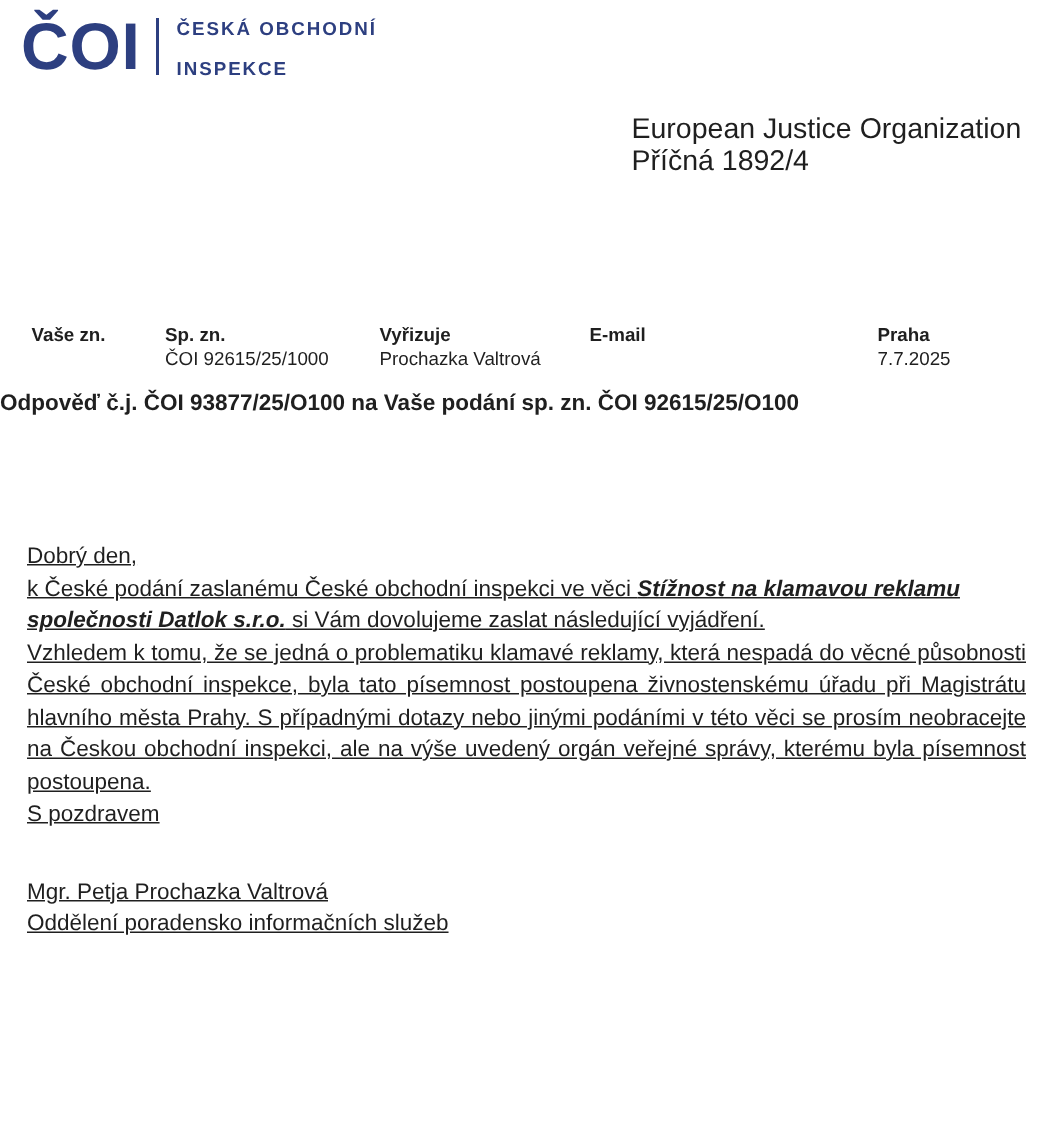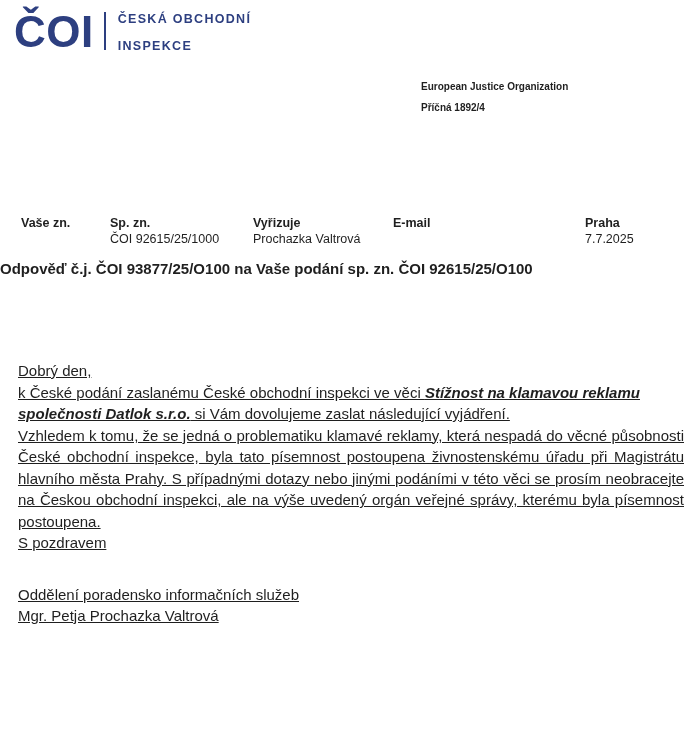--- a/index.html
+++ b/index.html
@@ -49,23 +49,22 @@
     letter-spacing: 1.3px;
     line-height: 14px;
     padding-top: 3px;
   }
 
   
   .recipient {
     position: absolute;
     left: 421px;
     top: 76px;
-    font-size: 10px;
+    font-size: 19px;
     line-height: 21px;
-    font-weight: bold;
   }
 
   
   .ref-row { position: absolute; top: 216px; left: 0; width: 696px; height: 34px; }
   .ref-col { position: absolute; top: 0; font-size: 12.5px; line-height: 15px; }
   .ref-col .ref-label { font-weight: bold; display: block; }
   .ref-col .ref-value { display: block; margin-top: 1px; }
   .ref-col-1 { left: 21px; }
   .ref-col-2 { left: 110px; }
   .ref-col-3 { left: 253px; }
@@ -156,18 +155,18 @@
     <p class="p-greeting">Dobrý den,</p>
 
     <p class="p1"><span>k České podání zaslanému České obchodní inspekci ve věci </span><span class="emphasis">Stížnost na klamavou reklamu společnosti Datlok s.r.o.</span><span> si Vám dovolujeme zaslat následující vyjádření.</span></p>
 
     <p class="p2">Vzhledem k tomu, že se jedná o problematiku klamavé reklamy, která nespadá do věcné působnosti České obchodní inspekce, byla tato písemnost postoupena živnostenskému úřadu při Magistrátu hlavního města Prahy. S případnými dotazy nebo jinými podáními v této věci se prosím neobracejte na Českou obchodní inspekci, ale na výše uvedený orgán veřejné správy, kterému byla písemnost postoupena.</p>
 
 
     <p class="p-closing">S pozdravem</p>
 
     <div class="signature">
+      <span>Mgr. Petja Prochazka Valtrová</span>
       <span>Oddělení poradensko informačních služeb</span>
-      <span>Mgr. Petja Prochazka Valtrová</span>
     </div>
   </div>
 
 </div>
 
 </body></html>

